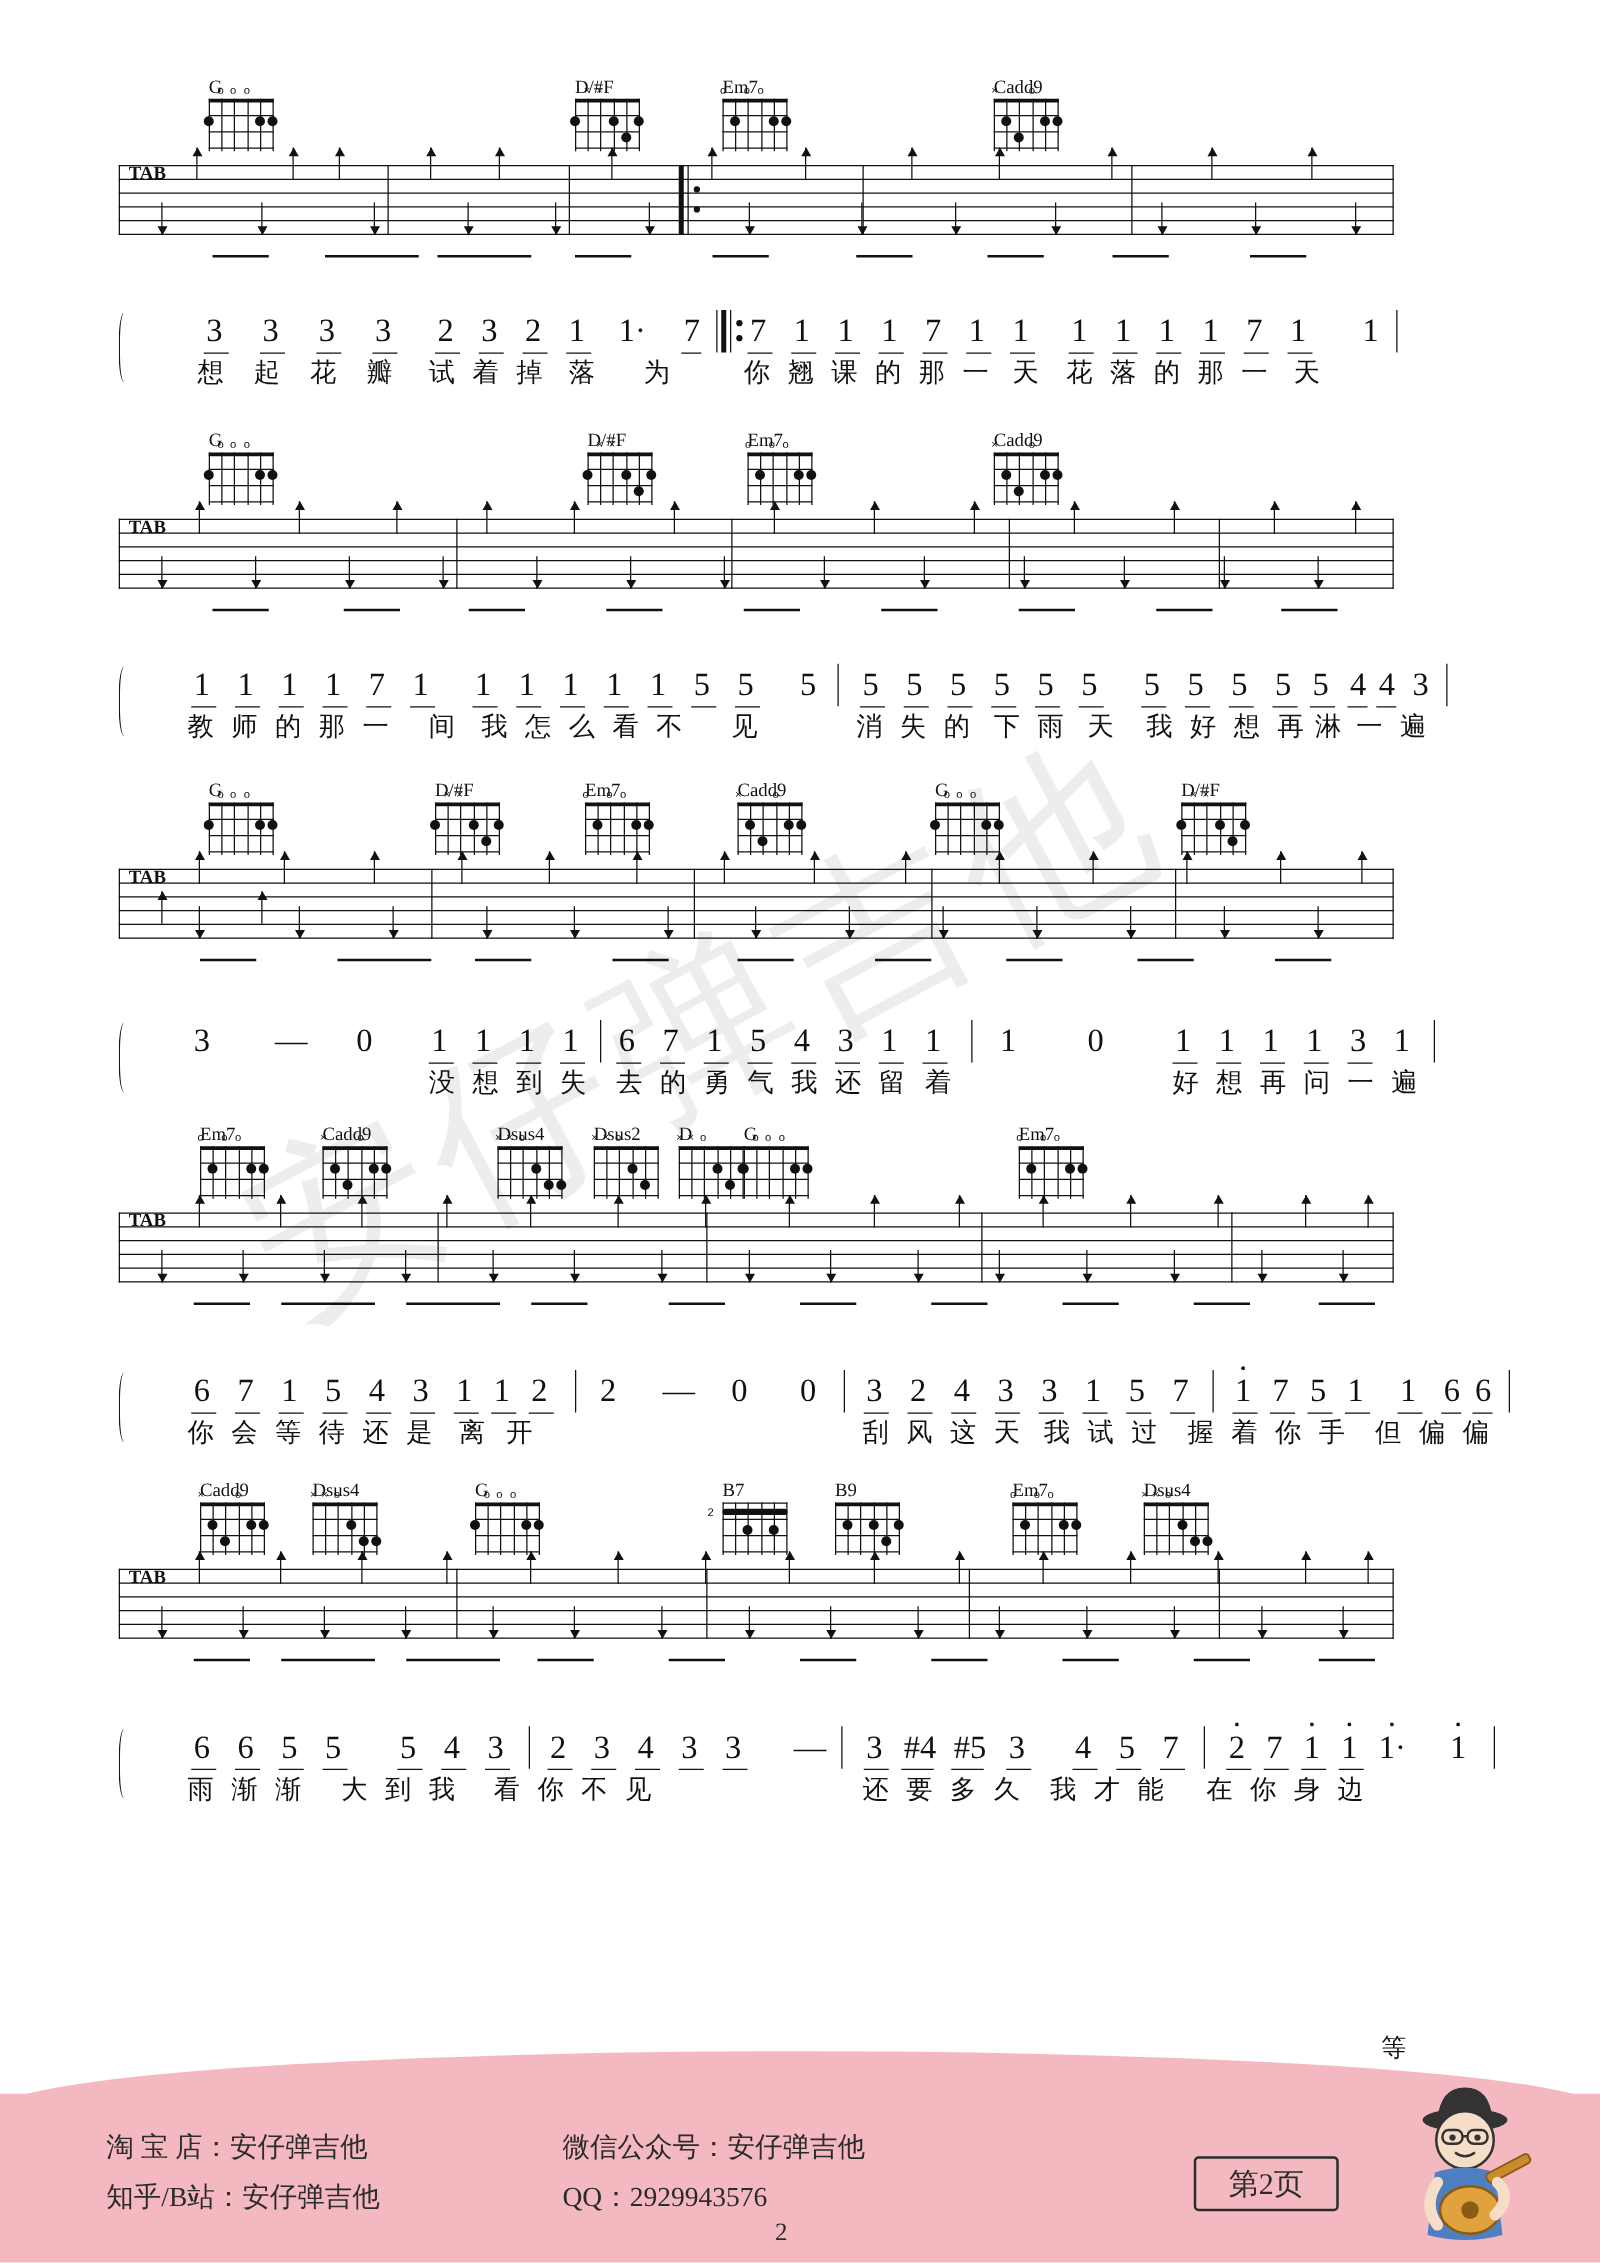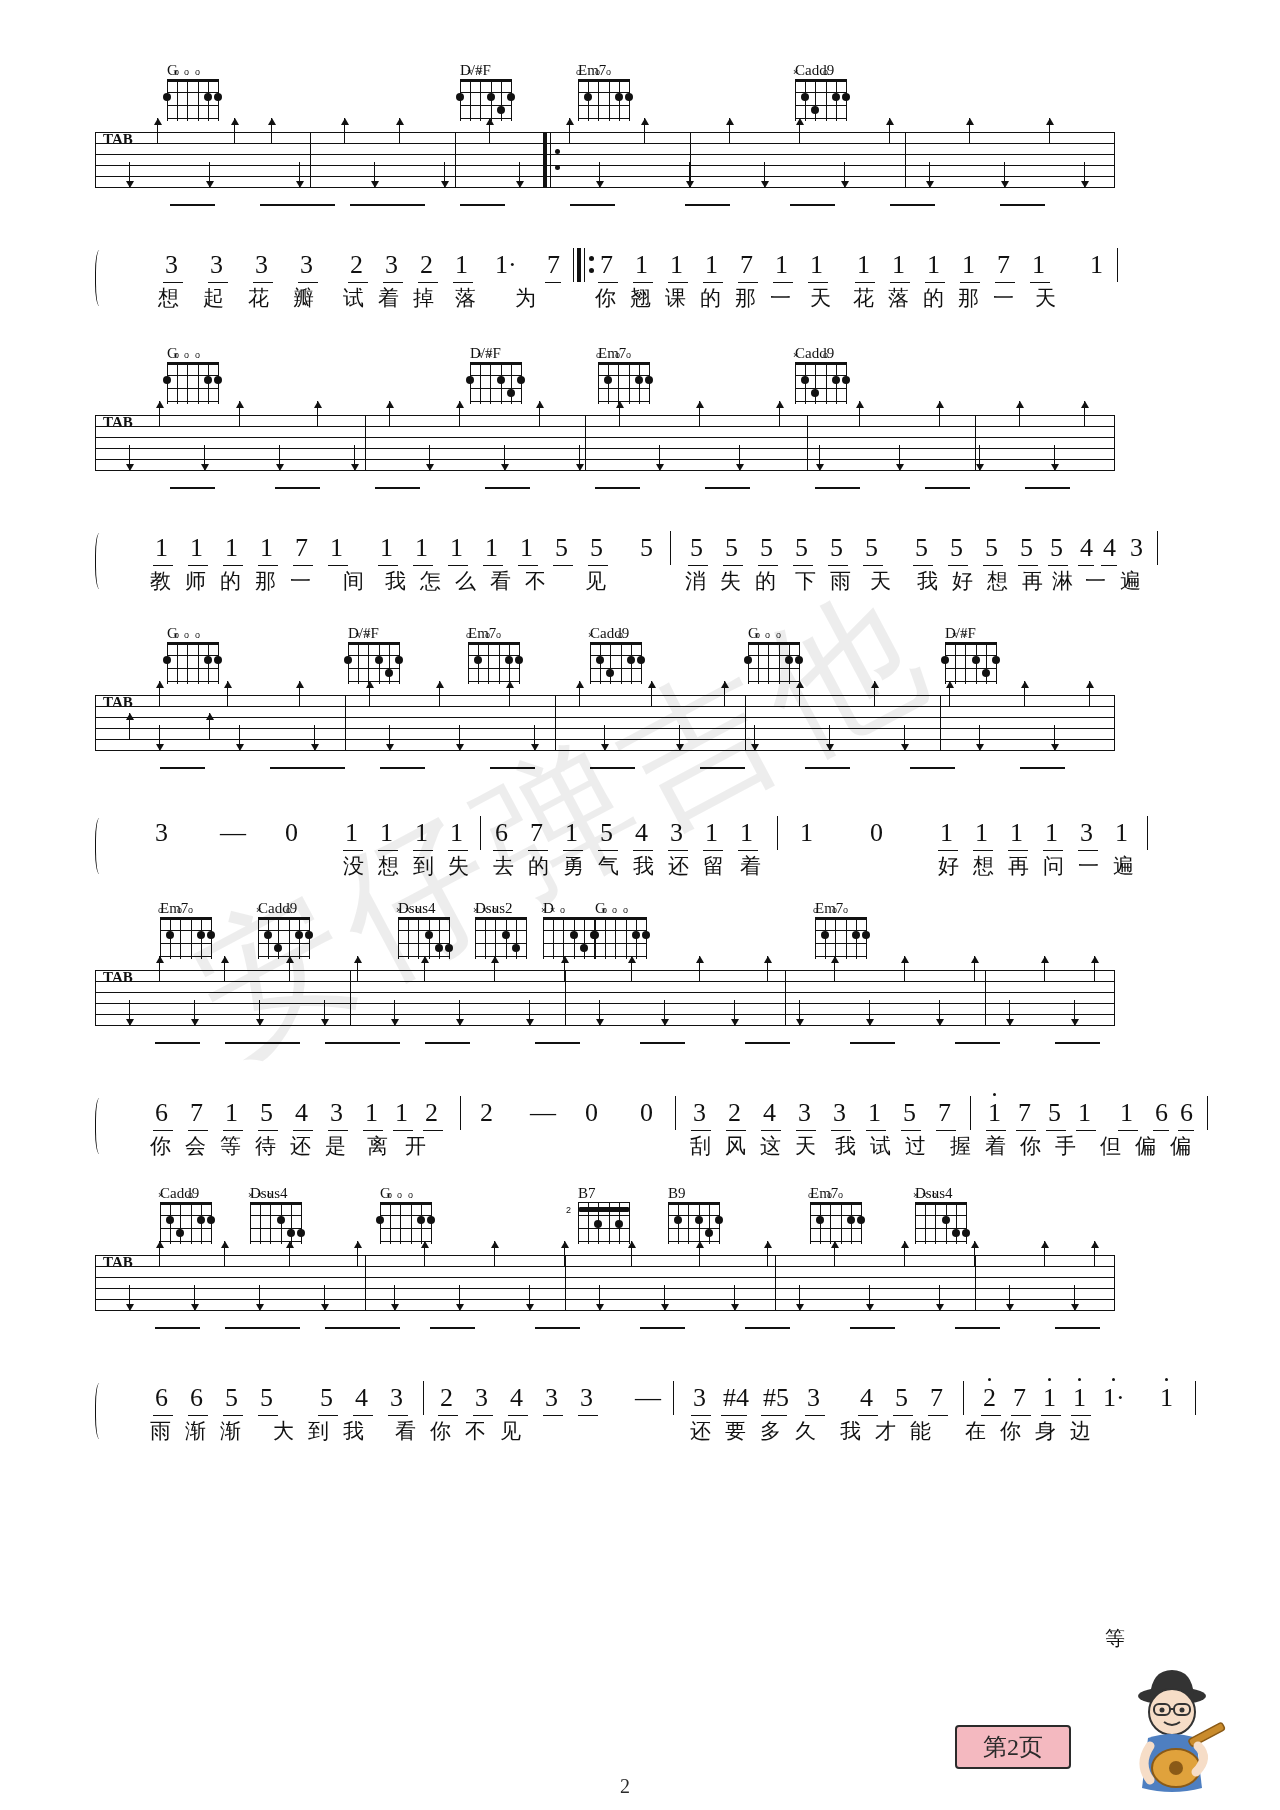--- a/index.html
+++ b/index.html
@@ -1280,20 +1280,27 @@
       <div class="lyric" style="left:815px;top:32px;">能</div>
       <div class="lyric" style="left:870px;top:32px;">在</div>
       <div class="lyric" style="left:905px;top:32px;">你</div>
       <div class="lyric" style="left:940px;top:32px;">身</div>
       <div class="lyric" style="left:975px;top:32px;">边</div>
     </div>
   </div>
 
   <div class="deng">等</div>
 
+  <div class="footer">
+    <div class="wave"></div>
+    <div class="ftxt" style="left:85px;top:28px;">淘 宝 店：安仔弹吉他</div>
+    <div class="ftxt" style="left:85px;top:68px;">知乎/B站：安仔弹吉他</div>
+    <div class="ftxt" style="left:450px;top:28px;">微信公众号：安仔弹吉他</div>
+    <div class="ftxt" style="left:450px;top:68px;">QQ：2929943576</div>
+  </div>
 
   <div class="pagebadge">第2页</div>
   <div class="pagenum">2</div>
 
   <svg class="mascot" viewBox="0 0 130 150">
     <ellipse cx="62" cy="36" rx="34" ry="9" fill="#333"></ellipse>
     <path d="M40 36 Q42 10 62 10 Q82 10 84 36 Z" fill="#333"></path>
     <circle cx="62" cy="52" r="23" fill="#f6ddc7" stroke="#333" stroke-width="2"></circle>
     <rect x="44" y="44" width="16" height="11" rx="5" fill="none" stroke="#333" stroke-width="2"></rect>
     <rect x="64" y="44" width="16" height="11" rx="5" fill="none" stroke="#333" stroke-width="2"></rect>

